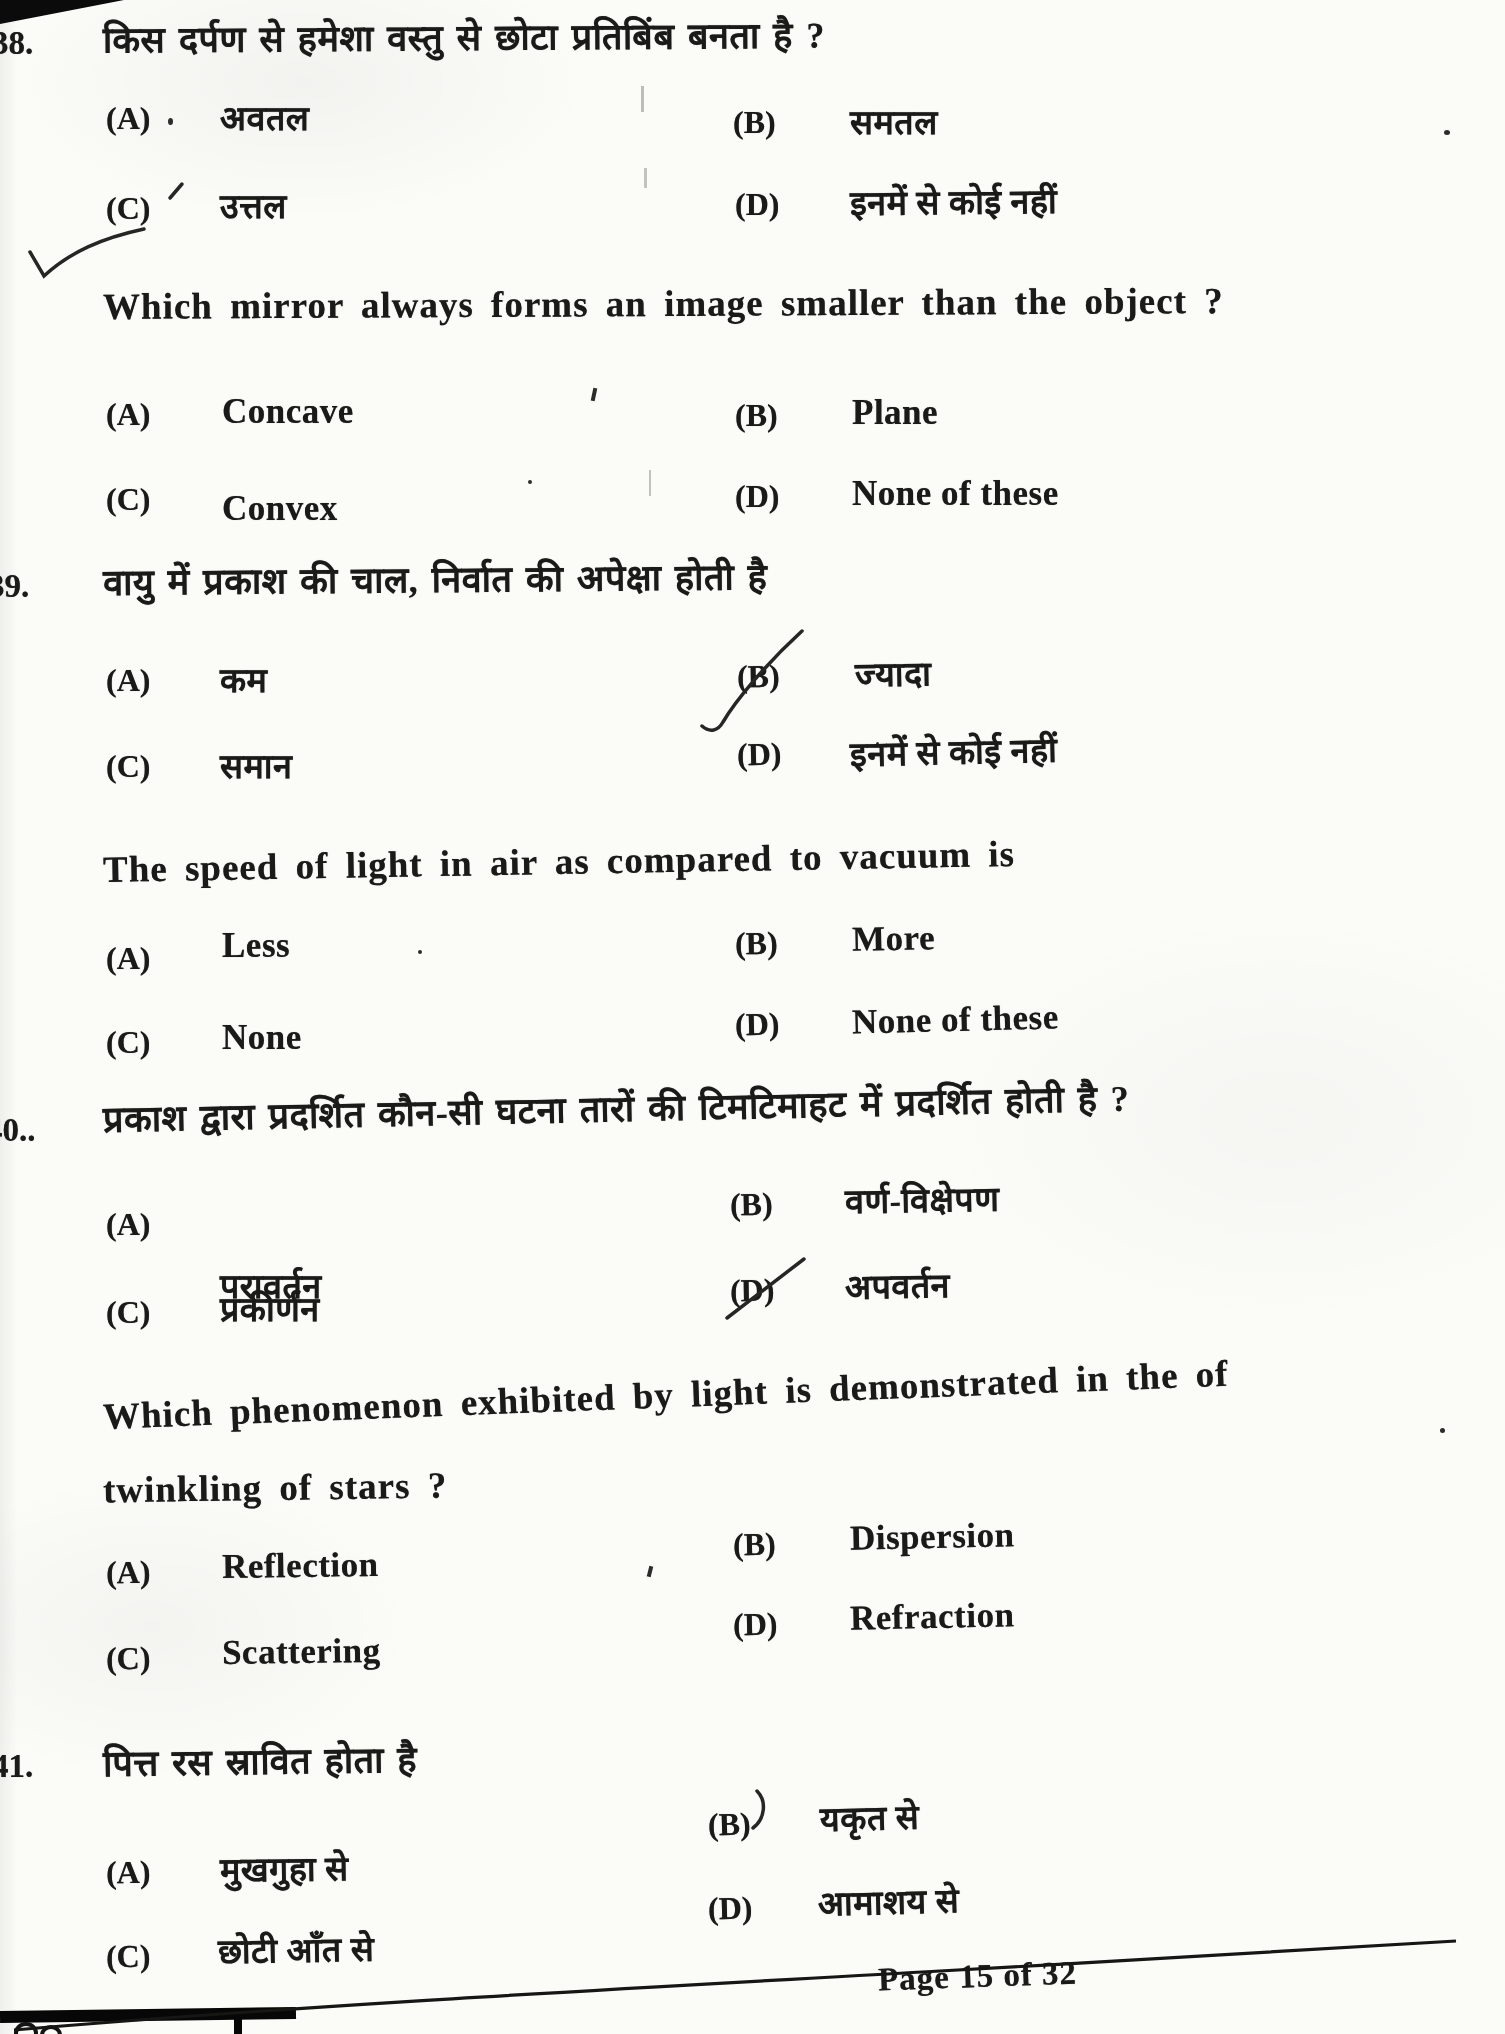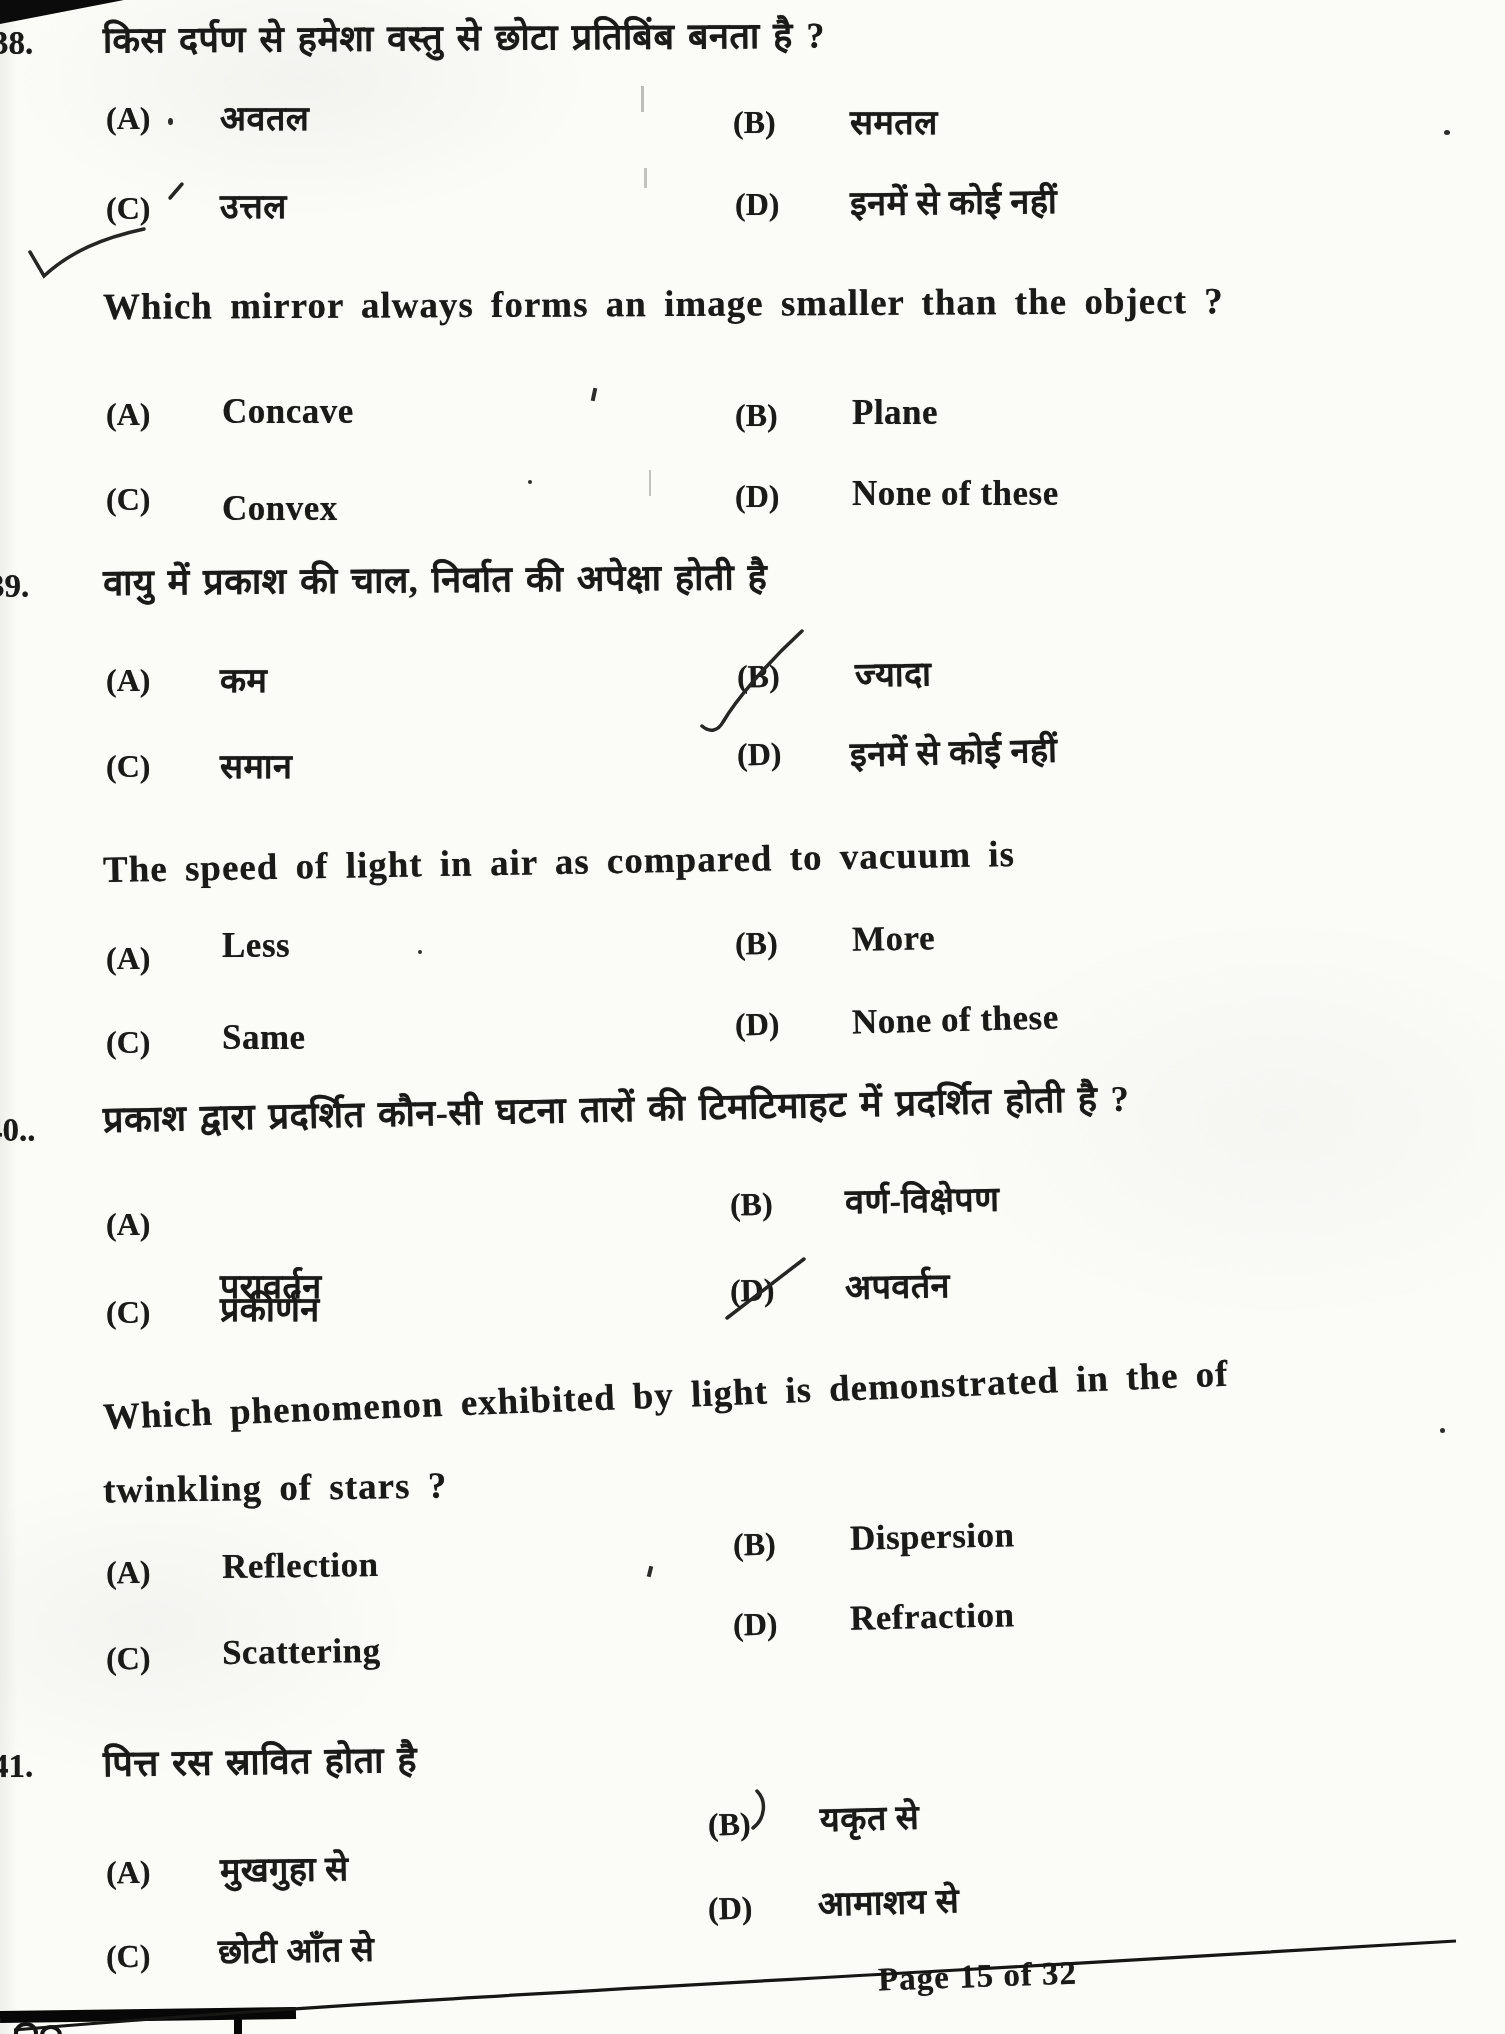--- a/index.html
+++ b/index.html
@@ -93,21 +93,21 @@
   <div class="t ohi" style="left:850px;top:728px;transform:rotate(-1.3deg);">इनमें से कोई नहीं</div>
 
   <div class="t qen" style="left:103px;top:840px;transform:rotate(-1deg);">The speed of light in air as compared to vacuum is</div>
 
   <div class="t lab" style="left:106px;top:940px;">(A)</div>
   <div class="t oen" style="left:222px;top:926px;">Less</div>
   <div class="t lab" style="left:735px;top:925px;transform:rotate(-1deg);">(B)</div>
   <div class="t oen" style="left:852px;top:919px;transform:rotate(-1deg);">More</div>
 
   <div class="t lab" style="left:106px;top:1024px;">(C)</div>
-  <div class="t oen" style="left:222px;top:1018px;">Same</div>
+  <div class="t oen" style="left:222px;top:1018px;">None</div>
   <div class="t lab" style="left:735px;top:1006px;transform:rotate(-1.4deg);">(D)</div>
   <div class="t oen" style="left:852px;top:1000px;transform:rotate(-1.4deg);">None of these</div>
 
   <div class="t qnum" style="left:-14px;top:1112px;">40..</div>
   <div class="t qhi" style="left:103px;top:1094px;transform:rotate(-1.2deg);transform-origin:left center;">प्रकाश द्वारा प्रदर्शित कौन-सी घटना तारों की टिमटिमाहट में प्रदर्शित होती है ?</div>
 
   <div class="t lab" style="left:106px;top:1206px;">(A)</div>
   <div class="t ohi" style="left:220px;top:1262px;">परावर्तन</div>
   <div class="t lab" style="left:730px;top:1186px;transform:rotate(-1deg);">(B)</div>
   <div class="t ohi" style="left:845px;top:1176px;transform:rotate(-1deg);">वर्ण-विक्षेपण</div>

